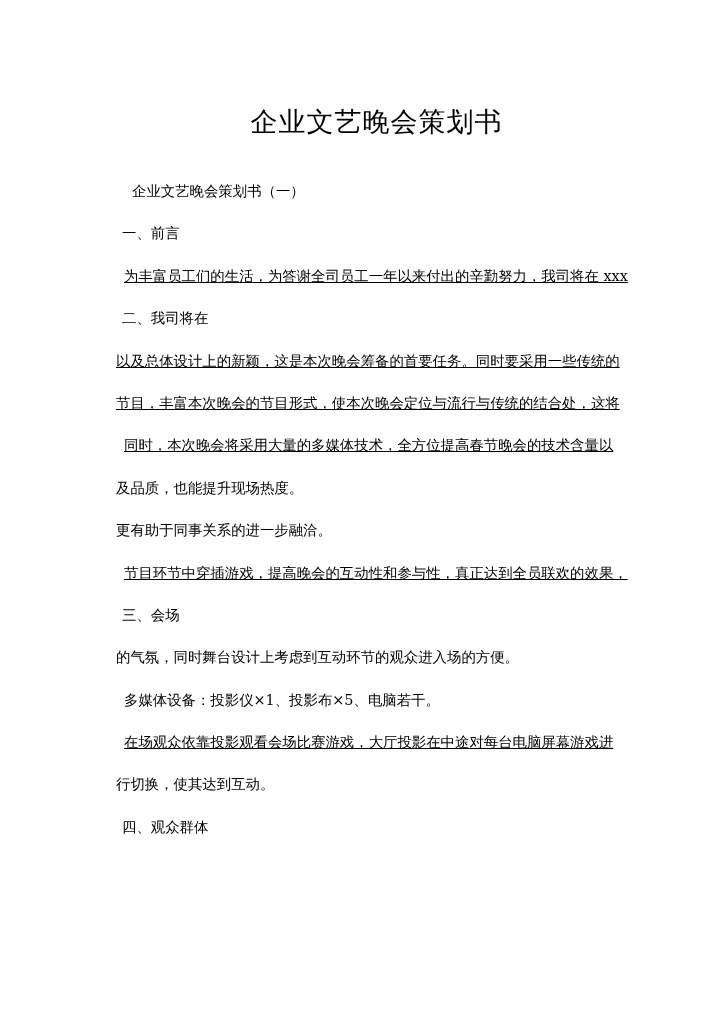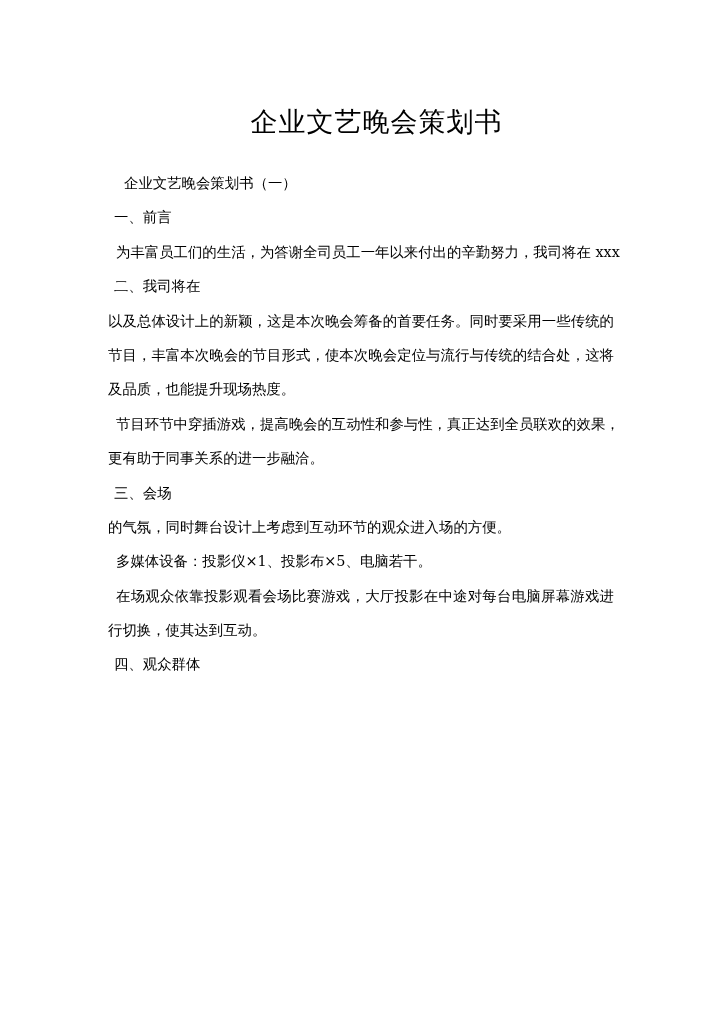--- a/index.html
+++ b/index.html
@@ -39,25 +39,26 @@
       position: absolute;
       left: 108px;
       top: 166px;
       width: 506px;
     }
     .line {
       font-size: 14.4px;
       line-height: 34.4px;
       height: 34.4px;
       white-space: nowrap;
-      margin: 0;
+      margin: 8px;
     }
     .justify {
       text-align: justify;
       text-align-last: justify;
+      text-decoration: underline;
     }
     .indent-sub { padding-left: 16px; }
     .indent-1 { padding-left: 6px; }
     .indent-p { padding-left: 8px; }
   </style>
 </head>
 <body>
 
 <div class="page">
   <h1 class="doc-title">企业文艺晚会策划书</h1>
@@ -69,25 +70,26 @@
     <div>
       <p class="line justify indent-p">为丰富员工们的生活，为答谢全司员工一年以来付出的辛勤努力，我司将在 xxx</p>
     </div>
 
     <p class="line indent-1">二、我司将在</p>
     <div>
       <p class="line justify">以及总体设计上的新颖，这是本次晚会筹备的首要任务。同时要采用一些传统的</p>
       <p class="line justify">节目，丰富本次晚会的节目形式，使本次晚会定位与流行与传统的结合处，这将</p>
     </div>
     <div>
+      <p class="line justify indent-p">同时，本次晚会将采用大量的多媒体技术，全方位提高春节晚会的技术含量以</p>
       <p class="line">及品质，也能提升现场热度。</p>
     </div>
     <div>
+      <p class="line">更有助于同事关系的进一步融洽。</p>
       <p class="line justify indent-p">节目环节中穿插游戏，提高晚会的互动性和参与性，真正达到全员联欢的效果，</p>
-      <p class="line">更有助于同事关系的进一步融洽。</p>
     </div>
 
     <p class="line indent-1">三、会场</p>
     <div>
       <p class="line">的气氛，同时舞台设计上考虑到互动环节的观众进入场的方便。</p>
     </div>
     <div>
       <p class="line indent-p">多媒体设备：投影仪×1、投影布×5、电脑若干。</p>
     </div>
     <div>

